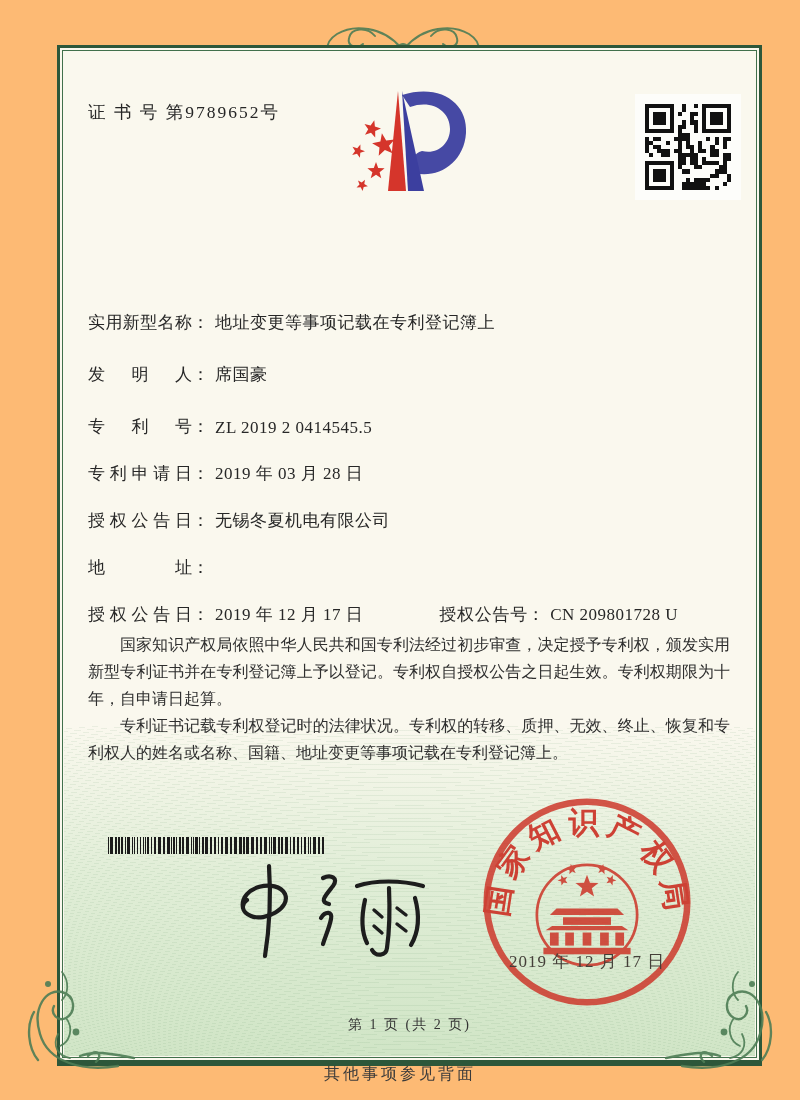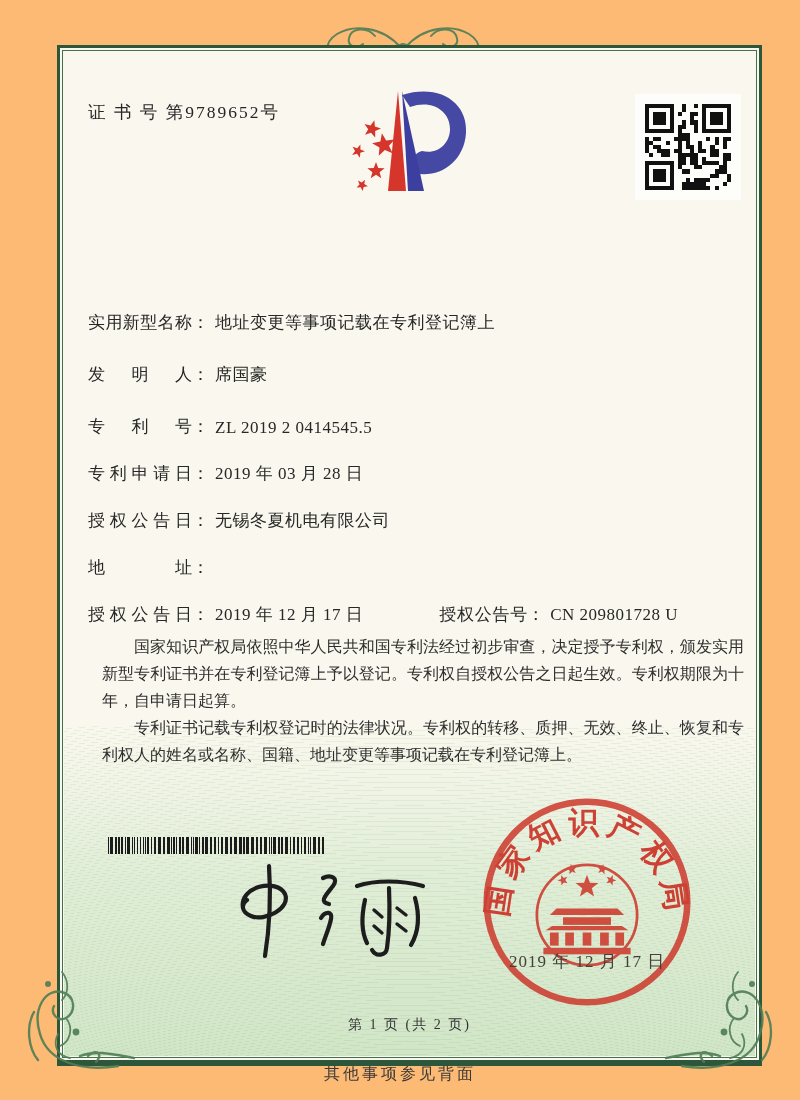--- a/index.html
+++ b/index.html
@@ -29,22 +29,22 @@
 
   .fields{position:absolute;left:28px;top:262px;width:644px;font-size:17px;color:#272727;}
   .frow{display:flex;align-items:flex-end;height:24px;margin-bottom:23px;white-space:nowrap;}
   .frow.gap-lg{margin-bottom:28px;}
   .flabel{display:inline-block;width:104px;text-align:justify;text-align-last:justify;}
   .fcolon{display:inline-block;margin-right:6px;}
   .fvalue{letter-spacing:.5px;}
   .fgroup2{margin-left:76px;display:flex;align-items:baseline;}
   .fgroup2 .flabel{width:88px;}
 
-  .bodytext{position:absolute;left:42px;top:585px;width:642px;font-size:16px;line-height:27px;
-            color:#2e2e2e;text-align:justify;}
+  .bodytext{position:absolute;left:28px;top:585px;width:642px;font-size:16px;line-height:27px;
+            color:#2e2e2e;text-align:justify;font-family:Liberation Mono, monospace;}
   .bodytext p{margin:0;text-indent:2em;}
 
   .barcode{position:absolute;left:48px;top:789px;width:220px;height:17px;font-size:0;line-height:0;}
   .barcode i{display:inline-block;height:17px;background:#1b1b1b;vertical-align:top;}
 
   .officer{position:absolute;left:48px;top:838px;font-family:"Liberation Sans","DejaVu Sans",sans-serif;
            font-size:17px;color:#2b2b2b;letter-spacing:3px;line-height:33px;}
   .signature{position:absolute;left:165px;top:808px;width:218px;height:108px;}
 
   .seal{position:absolute;left:418px;top:745px;width:218px;height:218px;opacity:.92;}

